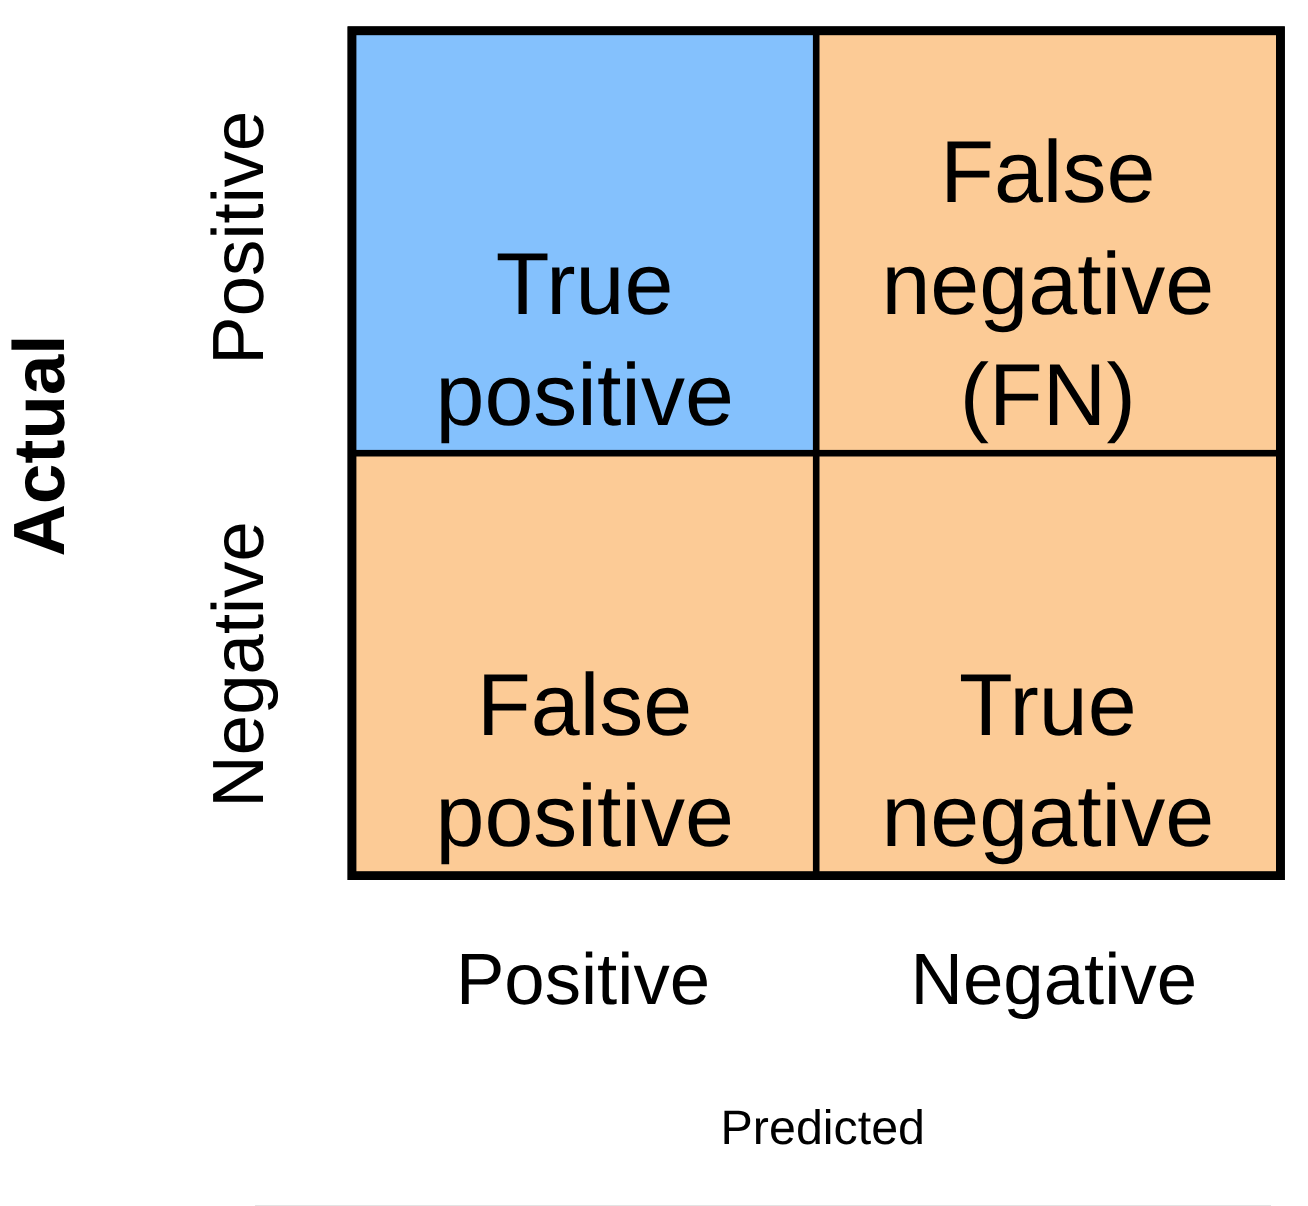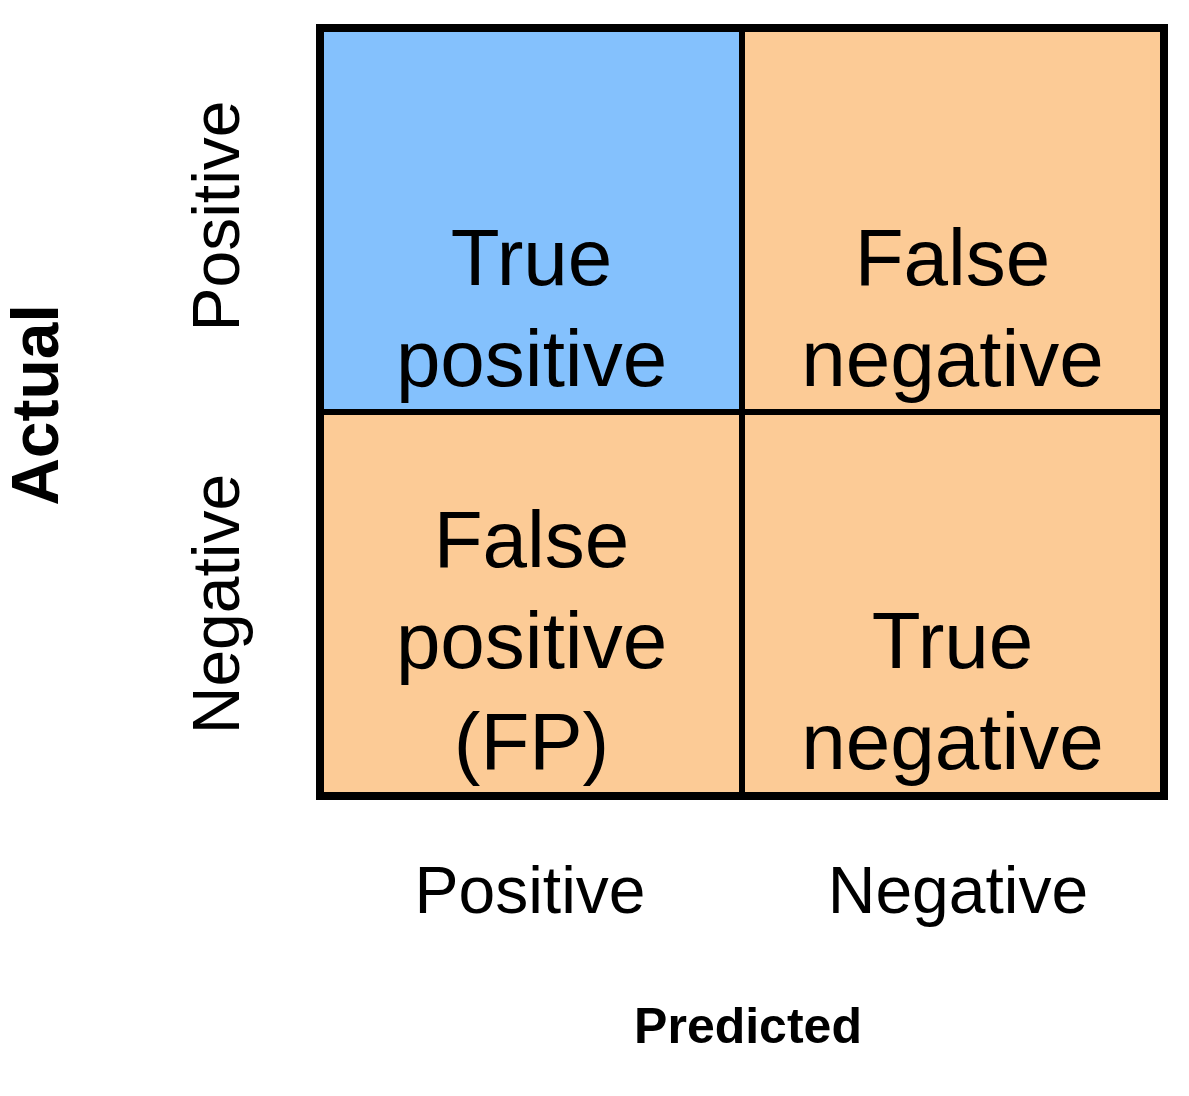--- a/index.html
+++ b/index.html
@@ -94,22 +94,22 @@
   }
   .col-label.c0 { left: 530px; }
   .col-label.c1 { left: 958px; }
 
   
   .axis-title-predicted {
     position: absolute;
     top: 1026px;
     left: 748px;
     transform: translate(-50%, -50%);
-    font-size: 50px;
-    font-weight: bold;
+    font-size: 44px;
+    font-weight: normal;
     line-height: 1;
     white-space: nowrap;
   }
 </style>
 </head>
 <body>
 
 <div id="canvas">
 
   <div class="axis-title-actual">Actual</div>
@@ -120,26 +120,26 @@
   <div class="matrix">
 
     <div class="cell" style="background:#84c1fd">
       <div class="line">True</div>
       <div class="line">positive</div>
     </div>
 
     <div class="cell" style="background:#fccb96">
       <div class="line">False</div>
       <div class="line">negative</div>
+      <div class="line">(FN)</div>
     </div>
 
     <div class="cell" style="background:#fccb96">
       <div class="line">False</div>
       <div class="line">positive</div>
-      <div class="line">(FP)</div>
     </div>
 
     <div class="cell" style="background:#fccb96">
       <div class="line">True</div>
       <div class="line">negative</div>
     </div>
 
   </div>
 
   <div class="col-label c0">Positive</div>

